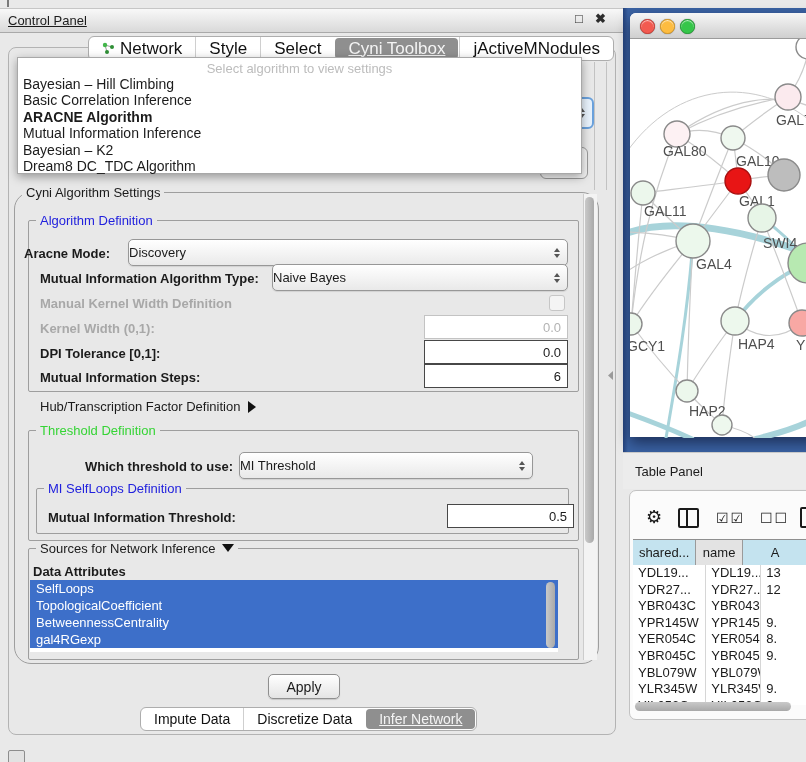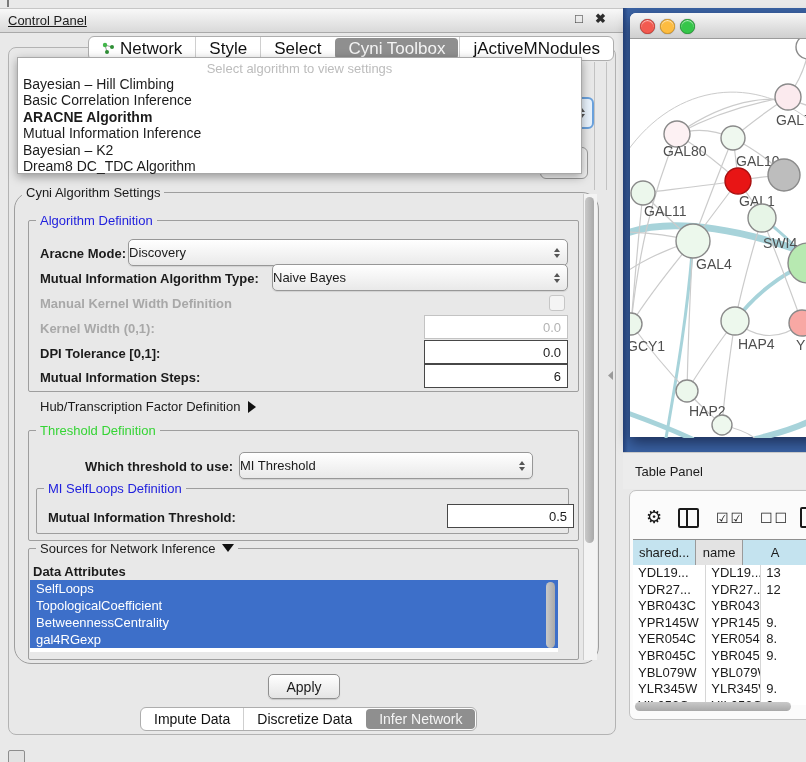--- a/index.html
+++ b/index.html
@@ -10,21 +10,21 @@
   .titlebar{background:linear-gradient(#f8f8f8,#d9d9d9);border-top:1px solid #c6c6c6;
             border-bottom:1px solid #a9a9a9;display:flex;align-items:center;text-decoration:underline;}
   .titlebar .tb-text{padding-left:8px;font-size:13px;color:#1c1c1c;}
   .winbtn{position:absolute;top:3px;font-weight:bold;color:#2d2d2d;font-size:13px;}
   .outerbox{border:1px solid #b3b3b3;border-radius:8px;background:#e8e8e8;}
   
   .tabbar{background:#fff;border:1px solid #adadad;border-radius:6px;display:flex;
           align-items:stretch;font-size:17px;z-index:20;}
   .tab{display:flex;align-items:center;padding:0 13px;gap:5px;color:#111;}
   .tab + .tab{border-left:1px solid #cfcfcf;}
-  .tab.sel{background:#8f8f8f;color:#f4f4f4;border-radius:4px;margin:1px;border-left:none;}
+  .tab.sel{background:#8f8f8f;color:#f4f4f4;border-radius:4px;margin:1px;border-left:none;text-decoration:underline;}
   
   .popup{background:#fff;border:1px solid #a8a8a8;box-shadow:0 3px 9px rgba(0,0,0,.35);
          z-index:60;font-size:14px;}
   .popup .prompt{color:#bcbcbc;text-align:center;font-size:13px;padding-top:3px;height:15px;}
   .popup .item{height:16.4px;line-height:16.4px;padding-left:5px;white-space:nowrap;}
   .popup .item.bold{font-weight:bold;}
   
   .tbox{border:1px solid #9e9e9e;border-radius:2px;}
   .legend{position:absolute;top:-8px;left:7px;background:#e8e8e8;padding:0 4px;font-size:13px;}
   .lg-blue{color:#2121dd;}
@@ -151,21 +151,21 @@
   <div class="abs tbox" style="left:14px;top:192px;width:583px;height:470px;border-radius:17px;">
     <span class="legend">Cyni Algorithm Settings</span>
   </div>
 
   <div class="abs sb-track" style="left:583px;top:194px;width:13px;height:466px;"></div>
   <div class="abs sb-thumb" style="left:585px;top:197px;width:9px;height:346px;"></div>
 
   <div class="abs tbox" style="left:28px;top:220px;width:549px;height:170px;">
     <span class="legend lg-blue">Algorithm Definition</span>
   </div>
-  <div class="abs flabel" style="left:40px;top:246px;">Aracne Mode:</div>
+  <div class="abs flabel" style="left:24px;top:246px;">Aracne Mode:</div>
   <div class="abs combo" style="left:128px;top:239px;width:438px;height:25px;">
     <span>Discovery</span>
     <span class="spin">
         <span class="u"></span>
         <span class="d"></span>
       </span>
   </div>
   <div class="abs flabel" style="left:40px;top:271px;">Mutual Information Algorithm Type:</div>
   <div class="abs combo" style="left:272px;top:264px;width:294px;height:25px;">
     <span>Naive Bayes</span>

